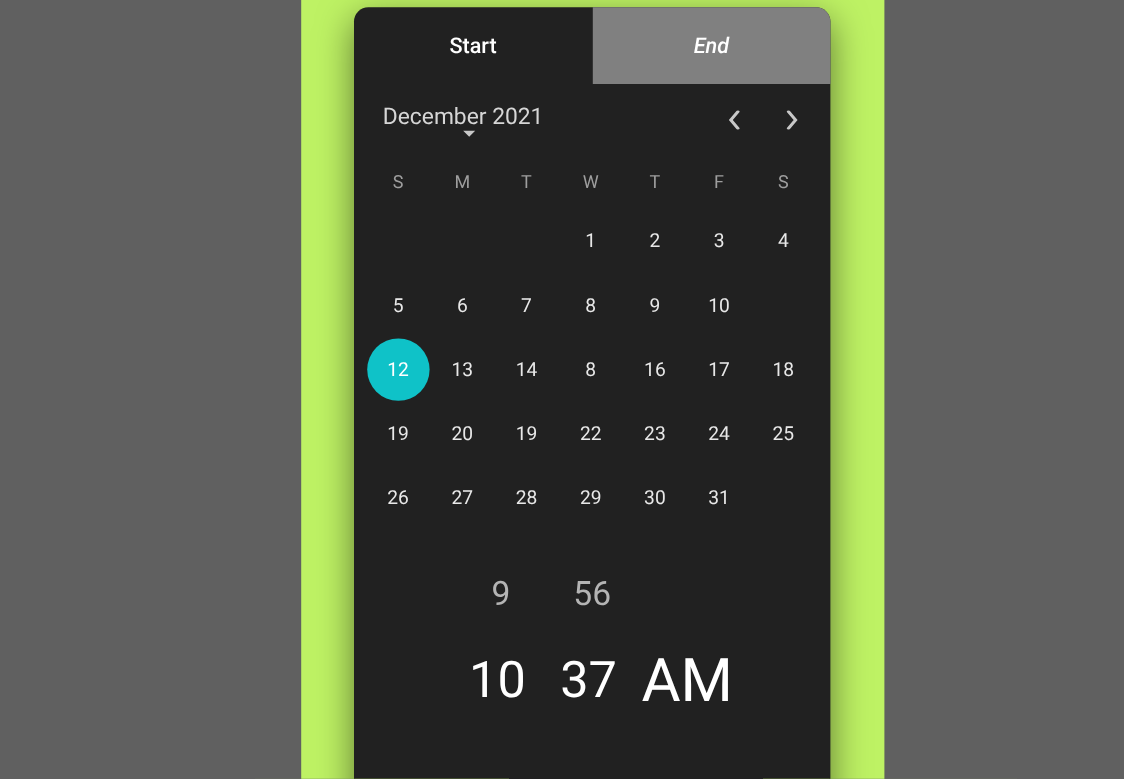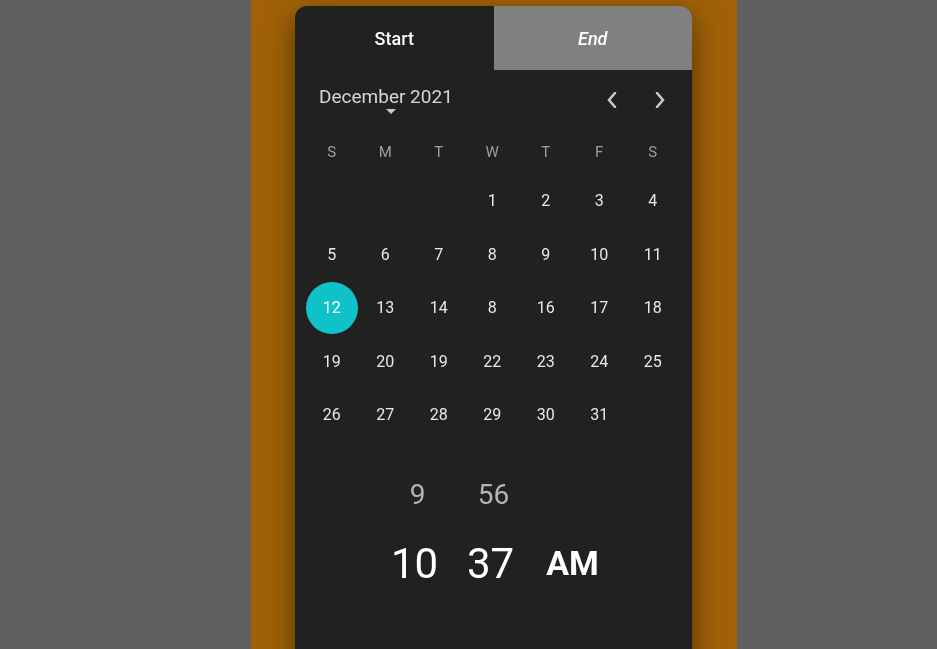--- a/index.html
+++ b/index.html
@@ -1,17 +1,17 @@
 <!DOCTYPE html>
 <html><head>
   <meta charset="utf-8">
   <style>
     * { margin:0; padding:0; box-sizing:border-box; font-family:-apple-system,BlinkMacSystemFont,"Segoe UI",Roboto,Helvetica,Arial,sans-serif; }
     html,body { width:937px; height:649px; background:#606060; overflow:hidden; }
-    .page-wrap { position:absolute; left:251px; top:0; width:486px; height:649px; background:#a16207; overflow:hidden; }
+    .page-wrap { position:absolute; left:251px; top:0; width:486px; height:649px; background:#bef264; overflow:hidden; }
     .picker {
       position:absolute; left:44px; top:6px; width:397px; height:760px;
       background:#212121; border-radius:12px;
       box-shadow:0 10px 30px rgba(0,0,0,0.5);
       color:#fff;
     }
     .tabs { display:flex; height:64px; }
     .tab {
       flex:1; display:flex; align-items:center; justify-content:center;
       font-size:18px; font-weight:500; cursor:pointer; user-select:none;
@@ -50,21 +50,21 @@
       background:#0fc2c8;
     }
     .day.selected span { position:relative; z-index:1; color:#fff; }
     .time-picker {
       margin-top:36px; text-align:center;
     }
     .time-row { display:flex; justify-content:center; align-items:center; }
     .time-num { width:76px; text-align:center; }
     .faded { font-size:28px; color:#b4b4b4; font-weight:400; margin-bottom:28px; }
     .main { font-size:42px; color:#ffffff; font-weight:400; }
-    .ampm { font-size:34px; color:#ffffff; font-weight:700; margin-left:6px; }
+    .ampm { font-size:50px; color:#ffffff; font-weight:400; margin-left:6px; }
     svg { display:block; }
   </style>
 </head>
 <body>
 
 <div class="page-wrap">
   <div class="picker">
 
     <div class="tabs">
       <div class="tab active">
@@ -147,23 +147,20 @@
             </div>
             <div class="cell day">
               <span>8</span>
             </div>
             <div class="cell day">
               <span>9</span>
             </div>
             <div class="cell day">
               <span>10</span>
             </div>
-            <div class="cell day">
-              <span>11</span>
-            </div>
           </div>
           <div class="row">
             <div class="cell day selected">
               <div class="bubble"></div>
               <span>12</span>
             </div>
             <div class="cell day">
               <span>13</span>
             </div>
             <div class="cell day">

